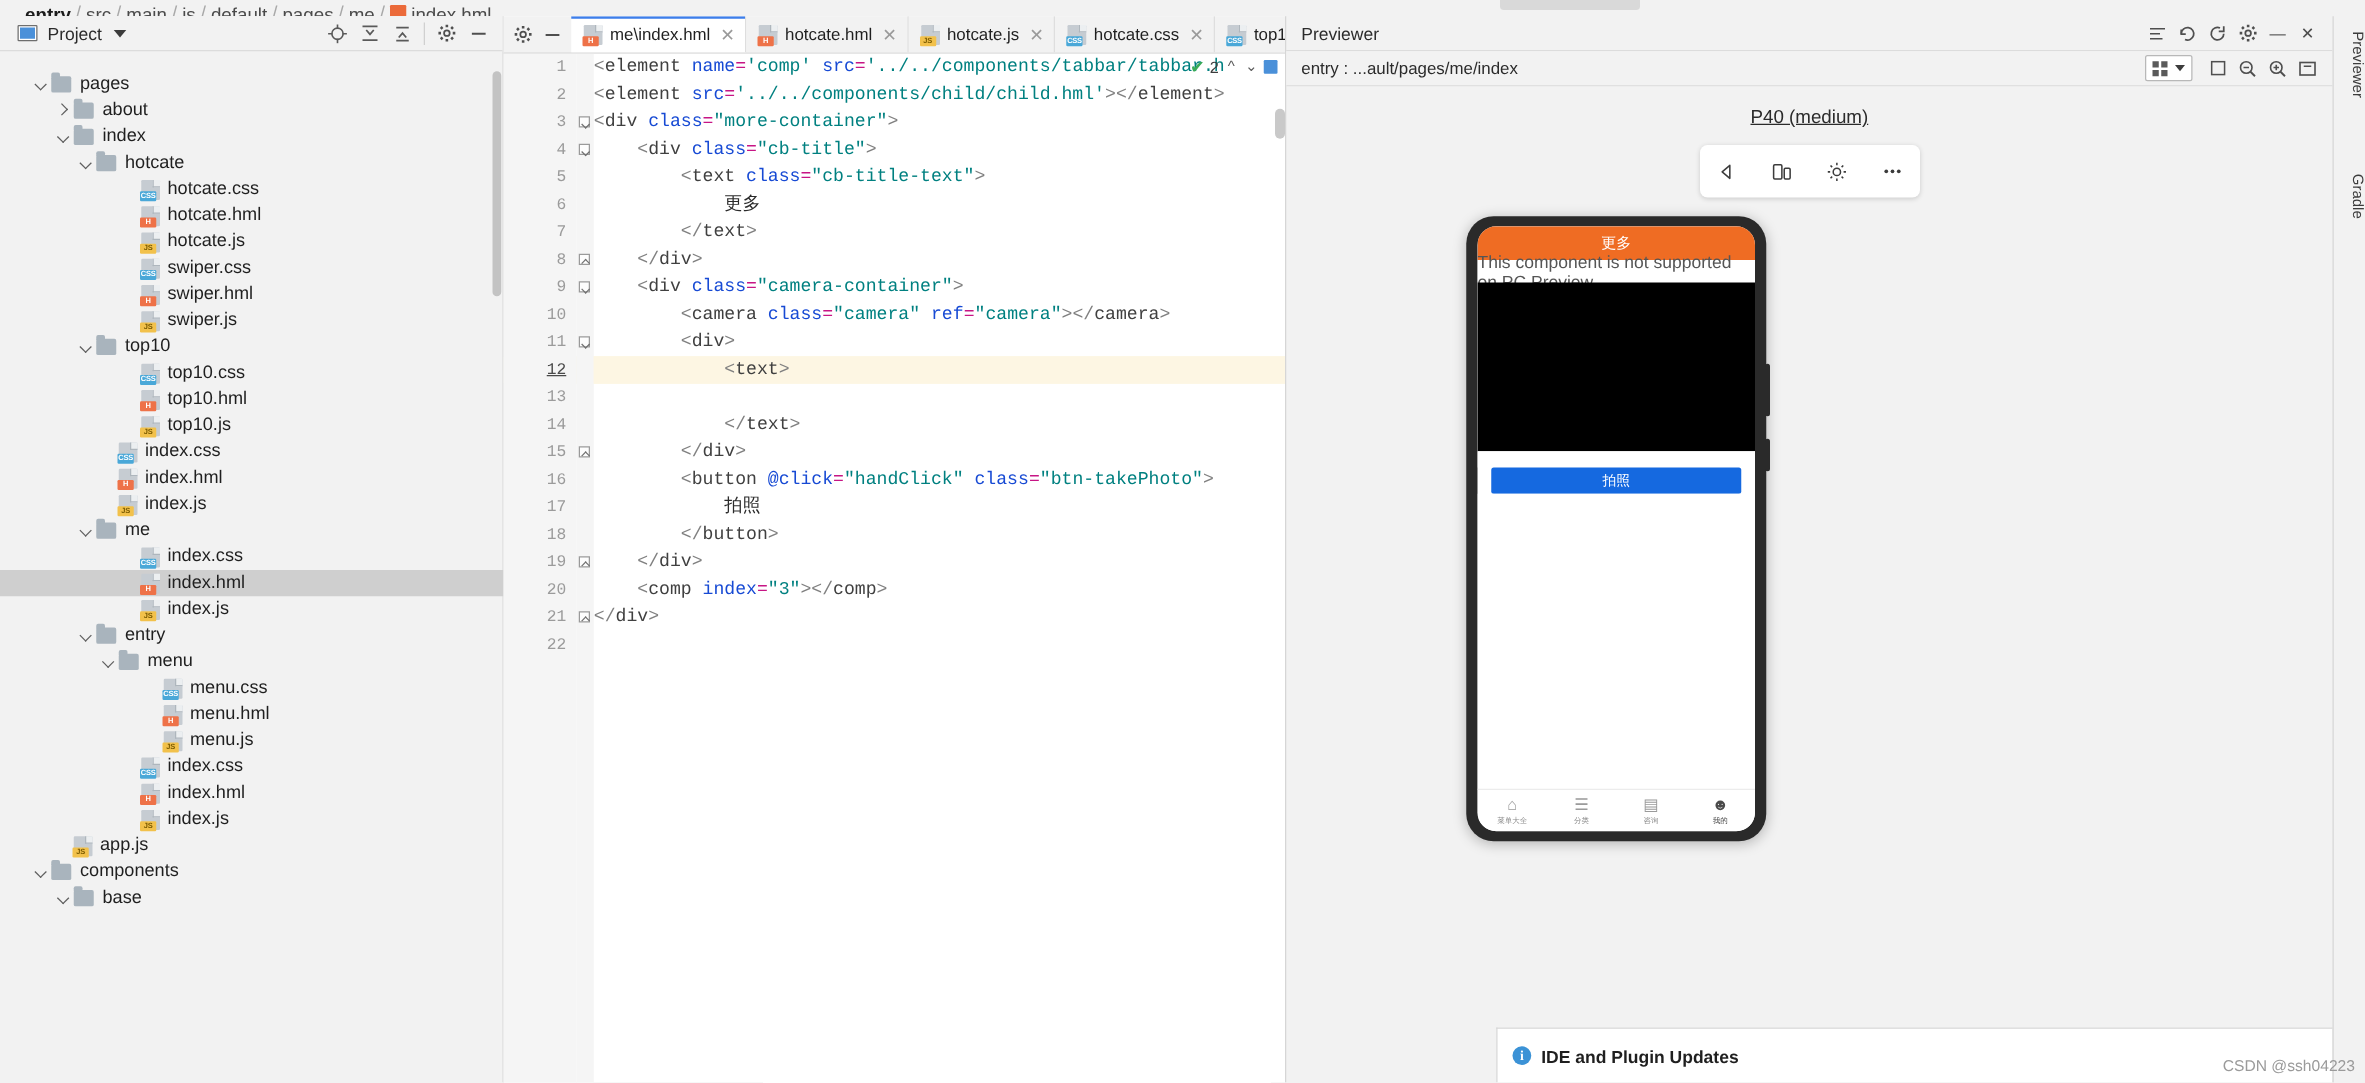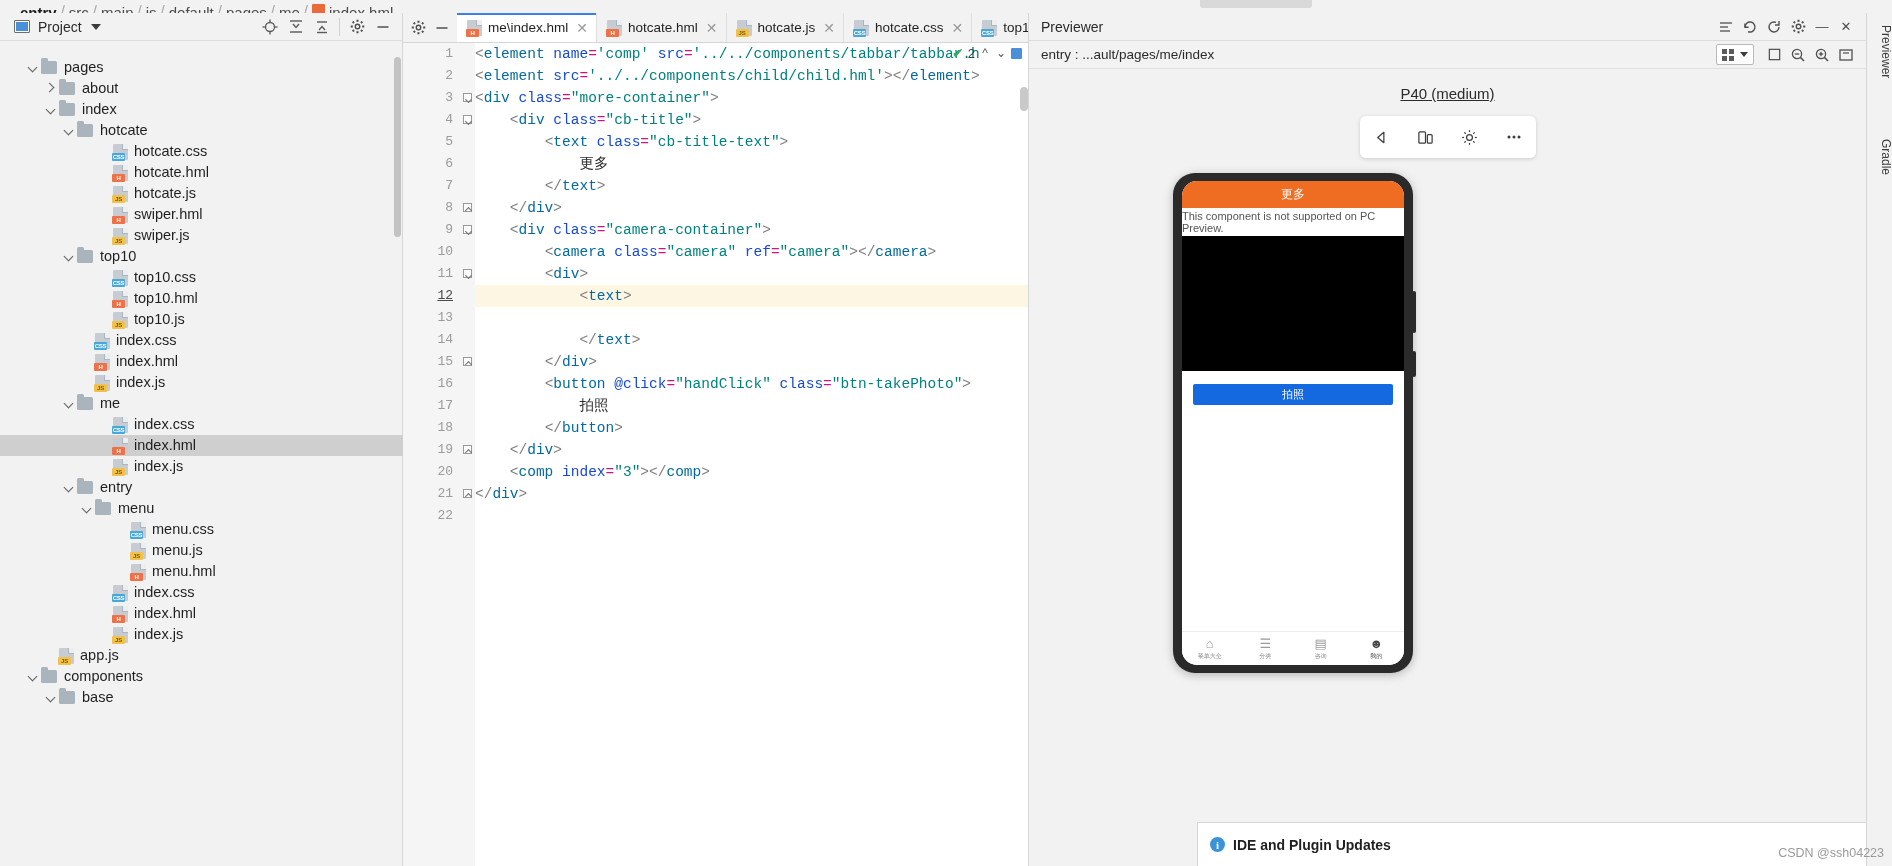--- a/index.html
+++ b/index.html
@@ -153,21 +153,21 @@
   .fold.up i::after { transform:rotate(-135deg); top:3.5px; }
   .code-lines {
     position:absolute; left:72px; top:0; right:0; height:823px;
     font-family:"Liberation Mono", monospace; font-size:14.5px;
   }
   .cl { height:22px; line-height:22px; white-space:pre; }
   .cl.hl { background:#fdf6e3; }
   .hl-band {
     position:absolute; left:0; right:0; height:22px; background:#fdf7e4;
   }
-  .tok-tag { color:#0369a1; }
+  .tok-tag { color:#404040; }
   .tok-br  { color:#808080; }
   .tok-attr{ color:#174ad4; }
   .tok-eq  { color:#c71585; }
   .tok-val { color:#008080; }
   .tok-txt { color:#2b2b2b; }
   .tok-cjk { color:#2b2b2b; }
 
   .inspect-widget {
     position:absolute; right:6px; top:2px; display:flex; align-items:center; gap:4px;
     font-family:"Liberation Sans", sans-serif; font-size:13px; color:#3c3c3c;
@@ -233,21 +233,21 @@
   }
   .screen {
     width:100%; height:100%; background:#ffffff; border-radius:15px; overflow:hidden;
     display:flex; flex-direction:column;
   }
   .ph-title {
     height:27px; background:#ef6c23; color:#ffffff; font-size:12px;
     display:flex; align-items:center; justify-content:center;
   }
   .ph-note {
-    height:28px; font-size:11px; color:#555; display:flex; align-items:center; justify-content:center;
+    height:18px; font-size:14px; color:#555; display:flex; align-items:center; justify-content:center;
     background:#ffffff;
   }
   .ph-camera { height:135px; background:#000000; }
   .ph-gap { height:13px; background:#ffffff; }
   .ph-photobtn {
     margin:0 11px; height:21px; background:#1569e0; color:#fff; font-size:11px;
     display:flex; align-items:center; justify-content:center; border-radius:2px;
   }
   .ph-body { flex:1; background:#ffffff; }
   .ph-tabbar {
@@ -407,20 +407,27 @@
         </div>
         <div class="row" style="padding-left: 98px;">
           <span class="arrow none"></span>
           <span class="fileicon b-js">
             <span class="badge">JS</span>
           </span>
           <span class="rowlabel">hotcate.js</span>
         </div>
         <div class="row" style="padding-left: 98px;">
           <span class="arrow none"></span>
+          <span class="fileicon b-css">
+            <span class="badge">CSS</span>
+          </span>
+          <span class="rowlabel">swiper.css</span>
+        </div>
+        <div class="row" style="padding-left: 98px;">
+          <span class="arrow none"></span>
           <span class="fileicon b-html">
             <span class="badge">H</span>
           </span>
           <span class="rowlabel">swiper.hml</span>
         </div>
         <div class="row" style="padding-left: 98px;">
           <span class="arrow none"></span>
           <span class="fileicon b-js">
             <span class="badge">JS</span>
           </span>
@@ -511,31 +518,31 @@
         </div>
         <div class="row" style="padding-left: 116px;">
           <span class="arrow none"></span>
           <span class="fileicon b-css">
             <span class="badge">CSS</span>
           </span>
           <span class="rowlabel">menu.css</span>
         </div>
         <div class="row" style="padding-left: 116px;">
           <span class="arrow none"></span>
+          <span class="fileicon b-html">
+            <span class="badge">H</span>
+          </span>
+          <span class="rowlabel">menu.hml</span>
+        </div>
+        <div class="row" style="padding-left: 116px;">
+          <span class="arrow none"></span>
           <span class="fileicon b-js">
             <span class="badge">JS</span>
           </span>
           <span class="rowlabel">menu.js</span>
-        </div>
-        <div class="row" style="padding-left: 116px;">
-          <span class="arrow none"></span>
-          <span class="fileicon b-html">
-            <span class="badge">H</span>
-          </span>
-          <span class="rowlabel">menu.hml</span>
         </div>
         <div class="row" style="padding-left: 98px;">
           <span class="arrow none"></span>
           <span class="fileicon b-css">
             <span class="badge">CSS</span>
           </span>
           <span class="rowlabel">index.css</span>
         </div>
         <div class="row" style="padding-left: 98px;">
           <span class="arrow none"></span>

